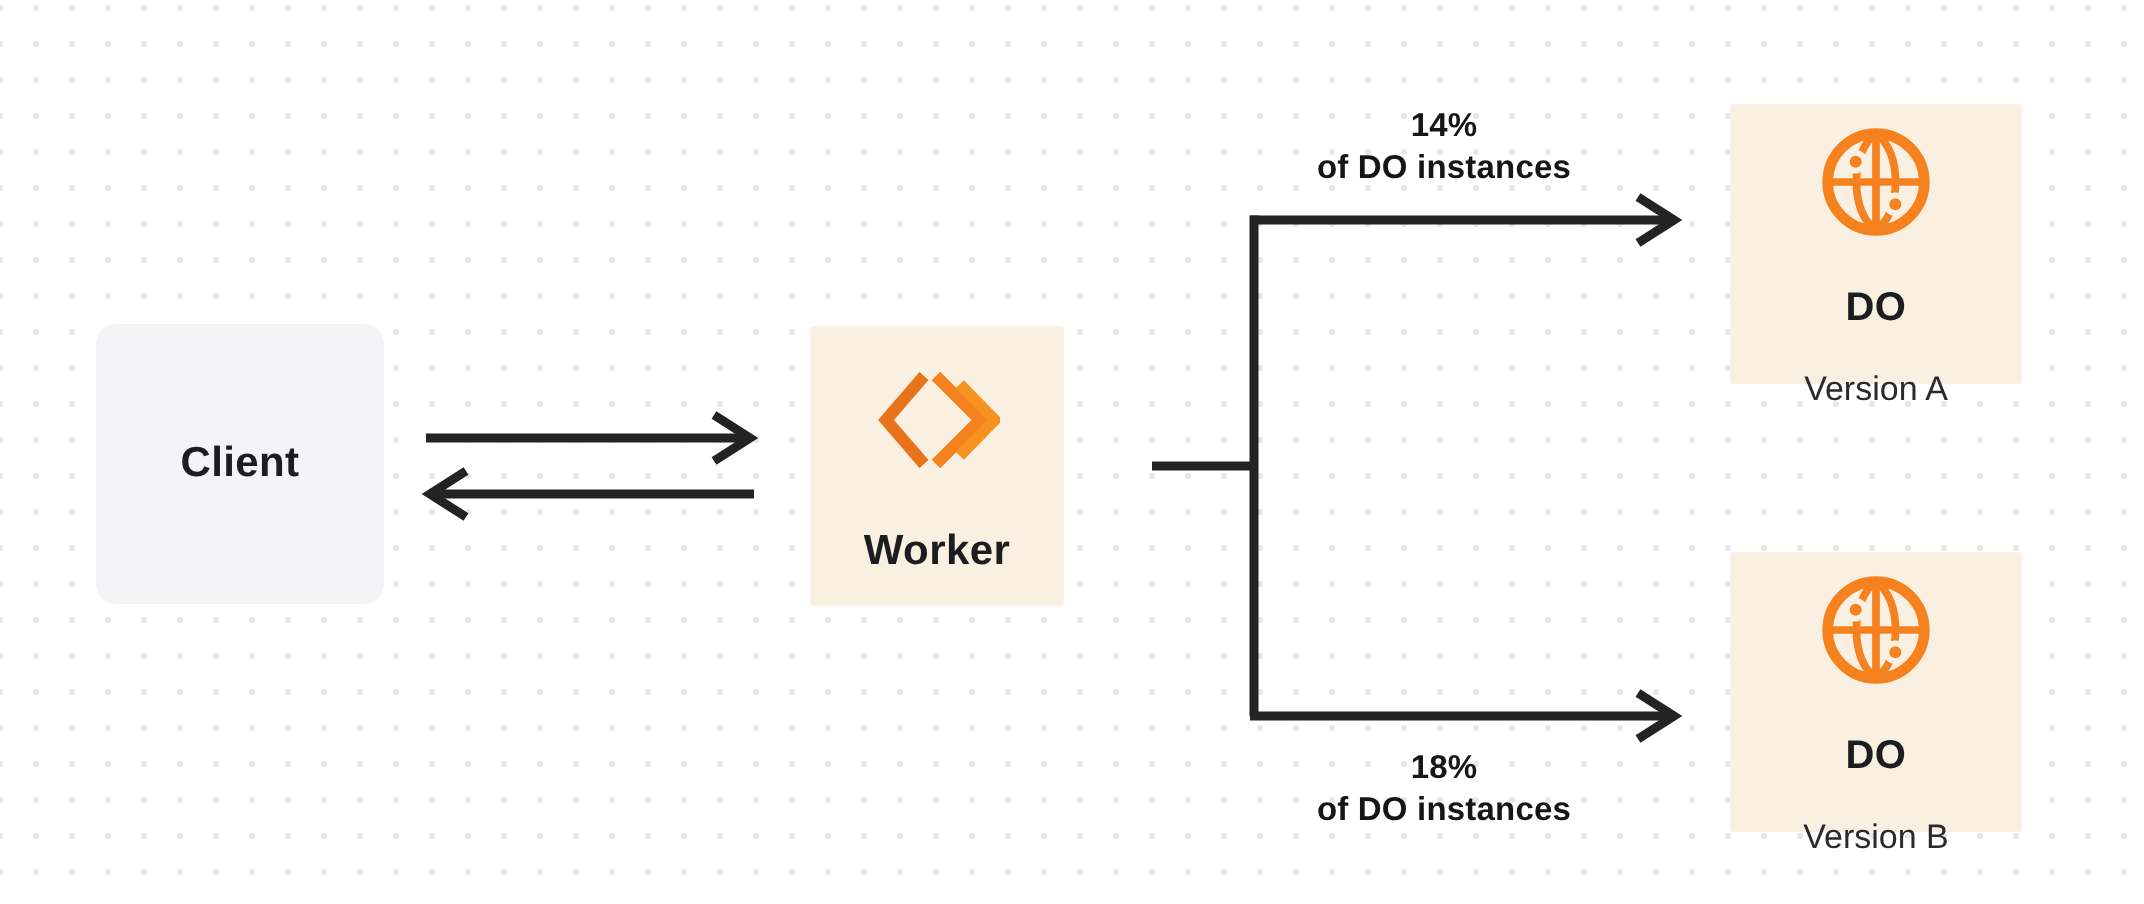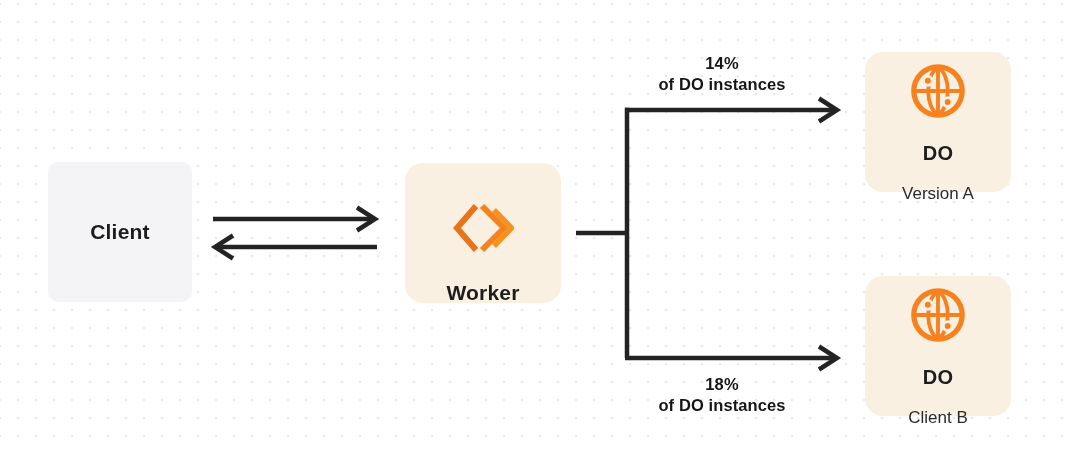--- a/index.html
+++ b/index.html
@@ -27,24 +27,24 @@
   }
   .connector-layer{position:absolute;inset:0;z-index:1;}
   .stroke{stroke:var(--line-dark);stroke-width:4.5;fill:none;stroke-linecap:butt;stroke-linejoin:miter;}
   .node{position:absolute;z-index:2;display:flex;align-items:center;justify-content:center;}
   .client-node{
     left:48px;top:162px;width:144px;height:140px;
     background:var(--client-gray);border-radius:10px;
   }
   .client-label{font-size:21px;font-weight:700;color:var(--text-dark);letter-spacing:.2px;}
   .cream-node{
-    background:var(--node-cream);border-radius:18px;
+    background:var(--node-cream);border-radius:2px;
     flex-direction:column;justify-content:flex-start;
   }
-  .worker-node{left:405px;top:163px;width:156px;height:140px;padding-top:35px;}
+  .worker-node{left:405px;top:163px;width:127px;height:140px;padding-top:2px;justify-content:center;}
   .worker-label{margin-top:19px;font-size:21px;font-weight:700;color:var(--text-dark);letter-spacing:.2px;}
   .do-node{left:865px;width:146px;height:140px;padding-top:10px;}
   .do-node-a{top:52px;}
   .do-node-b{top:276px;}
   .do-title{margin-top:18px;font-size:20px;font-weight:700;color:var(--text-dark);letter-spacing:.3px;}
   .do-subtitle{margin-top:19px;font-size:17px;font-weight:400;color:var(--text-sub);}
   .edge-label{
     position:absolute;z-index:2;transform:translateX(-50%);
     text-align:center;font-size:16.5px;font-weight:700;line-height:1.28;
     color:#161616;letter-spacing:.1px;white-space:nowrap;
@@ -137,16 +137,16 @@
         <circle class="globe-ring" cx="30" cy="30" r="25"></circle>
         <path class="globe-line" d="M6,30 H54"></path>
         <path class="globe-line" d="M30,5.5 V54.5"></path>
         <path class="globe-line" d="M30,5.5 C16.5,13 16.5,47 30,54.5"></path>
         <path class="globe-line" d="M30,5.5 C43.5,13 43.5,47 30,54.5"></path>
         <circle class="globe-dot" cx="19.5" cy="19.5" r="4.6"></circle>
         <circle class="globe-dot" cx="40" cy="41.5" r="4.6"></circle>
       </svg>
     </span>
     <span class="do-title">DO</span>
-    <span class="do-subtitle">Client B</span>
+    <span class="do-subtitle">Version B</span>
   </div>
 
 </div>
 
 </body></html>

